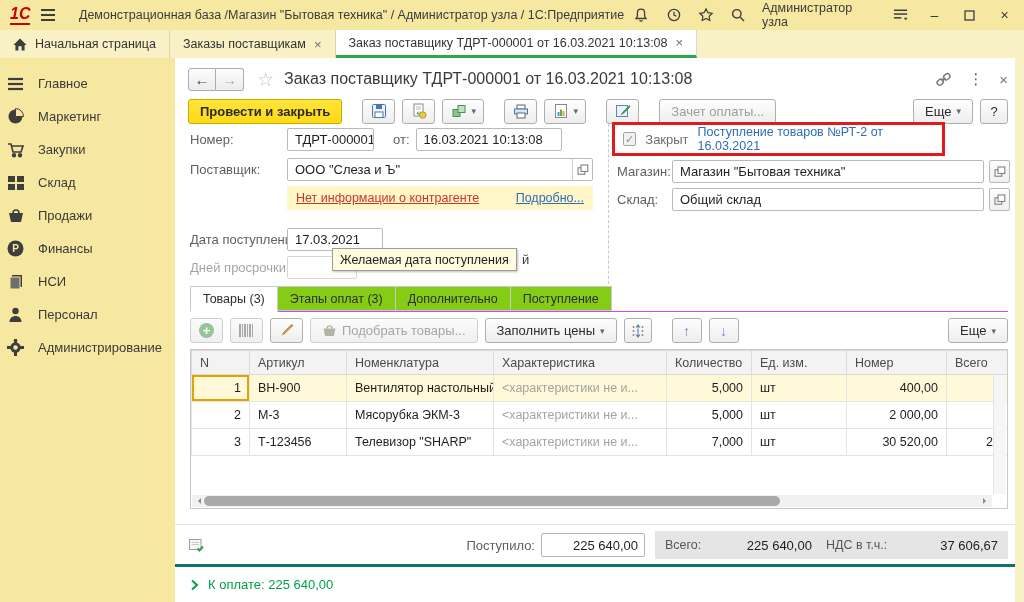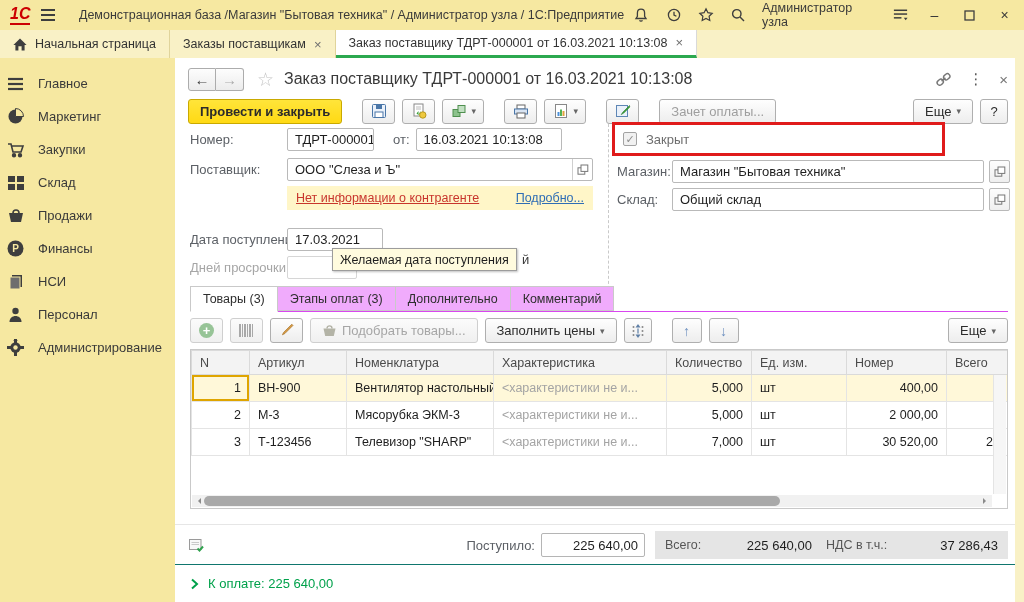--- a/index.html
+++ b/index.html
@@ -66,21 +66,21 @@
   .bluelink.u { text-decoration:underline; }
   .dashdiv { position:absolute; left:433px; top:66px; height:170px; border-left:1px dashed #C9C9C9; }
   .closedbox { position:absolute; left:437px; top:64px; width:333px; height:34px; border:3px solid #E01B1B; display:flex; align-items:center; gap:9px; padding:0 8px; background:#fff; }
   .cb { width:14px; height:14px; border:1px solid #A3A3A3; background:#F1F1F1; color:#8C8C8C; font-size:11px; line-height:1; display:flex; align-items:center; justify-content:center; border-radius:2px; }
   .closedlab { color:#6E6E6E; }
   .tooltip { position:absolute; left:157px; top:190px; height:23px; background:#FFFBDE; border:1px solid #9C9C9C; box-shadow:1px 1px 2px rgba(0,0,0,.25); padding:0 7px; display:flex; align-items:center; font-size:12.5px; color:#1E1E1E; z-index:5; }
   .ttsuffix { position:absolute; left:347px; top:194px; color:#3A3A3A; z-index:4; }
 
   
   .dtabs { position:absolute; left:15px; top:228px; right:16px; height:26px; display:flex; align-items:flex-end; border-bottom:1px solid #d946ef; }
-  .dtab { height:25px; display:flex; align-items:center; padding:0 12px; background:#f0abfc; border:1px solid #C9C9C9; border-left:none; color:#2E2E2E; font-size:12.5px; cursor:pointer; }
+  .dtab { height:25px; display:flex; align-items:center; padding:0 12px; background:#84cc16; border:1px solid #C9C9C9; border-left:none; color:#2E2E2E; font-size:12.5px; cursor:pointer; }
   .dtab:first-child { border-left:1px solid #C9C9C9; }
   .dtab.active { background:#FFFFFF; border-bottom:1px solid #fff; margin-bottom:-1px; height:26px; }
 
   
   .ttoolbar { position:absolute; left:15px; top:259px; right:16px; height:27px; display:flex; align-items:center; gap:7px; }
   .addi { width:15px; height:15px; border-radius:50%; background:#97C497; color:#fff; font-weight:700; font-size:13px; line-height:13px; display:flex; align-items:center; justify-content:center; }
   .arrbtn { width:30px; padding:0; color:#6C8FBF; font-weight:700; font-size:14px; }
 
   
   .tbox { position:absolute; left:15px; top:291px; width:818px; height:160px; border:1px solid #C9C9C9; overflow:hidden; background:#fff; }
@@ -101,21 +101,21 @@
   
   .sep466 { position:absolute; left:0; right:9px; top:466px; border-top:1px solid #E6E6E6; }
   .footer { position:absolute; left:13px; right:16px; top:472px; height:30px; display:flex; align-items:center; }
   .flab2 { color:#5C6066; margin-left:auto; }
   .recv-inp { width:104px; height:24px; border:1px solid #B5B5B5; border-radius:2px; display:flex; align-items:center; justify-content:flex-end; padding:0 6px; margin-left:6px; color:#1E1E1E; background:#fff; }
   .graypanel { width:353px; height:28px; background:#E5E5E5; display:flex; align-items:center; padding:0 10px; margin-left:10px; color:#565656; font-size:12.5px; }
   .gval { flex:1; text-align:right; color:#1E1E1E; font-size:13px; }
   .glab2 { margin-left:14px; }
 
   
-  .topay { position:absolute; left:0; right:9px; top:506px; bottom:0; border-top:1px solid #0f766e; background:#fff; display:flex; align-items:center; padding-left:15px; gap:9px; }
+  .topay { position:absolute; left:0; right:9px; top:506px; bottom:0; border-top:3px solid #0f766e; background:#fff; display:flex; align-items:center; padding-left:15px; gap:9px; }
   .topay-text { color:#00A14B; font-size:13px; }
 
   svg { display:block; }
 </style>
 </head>
 <body>
 
 <div class="app">
 
   <div class="titlebar">
@@ -415,20 +415,21 @@
     <div class="tooltip">Желаемая дата поступления</div>
     <span class="ttsuffix">й</span>
 
     <div class="dashdiv"></div>
 
     <div class="closedbox">
       <span class="cb">
           <span>✓</span>
         </span>
       <span class="closedlab">Закрыт</span>
+      <span class="bluelink">Поступление товаров №РТ-2 от 16.03.2021</span>
     </div>
 
     <div class="frow" style="top:102px; left:442px;">
       <span class="flabel" style="width:55px;">Магазин:</span>
       <span class="inp" style="width:312px;">Магазин "Бытовая техника"</span>
       <span class="pickbtn" style="margin-left:5px;">
         <svg width="12" height="12" viewBox="0 0 12 12" fill="none" stroke="#777">
             <rect x="1" y="3.8" width="6.8" height="6.4"></rect>
             <rect x="4" y="1" width="6.8" height="6.4" fill="#fff"></rect>
           </svg>
@@ -443,21 +444,21 @@
             <rect x="1" y="3.8" width="6.8" height="6.4"></rect>
             <rect x="4" y="1" width="6.8" height="6.4" fill="#fff"></rect>
           </svg>
       </span>
     </div>
 
     <div class="dtabs">
       <div class="dtab active">Товары (3)</div>
       <div class="dtab">Этапы оплат (3)</div>
       <div class="dtab">Дополнительно</div>
-      <div class="dtab">Комментарий</div>
+      <div class="dtab">Поступление</div>
     </div>
 
     <div class="ttoolbar">
       <button class="btn ibtn disabled">
           <span class="addi">+</span>
         </button>
       <button class="btn ibtn disabled">
         <svg width="15" height="13" viewBox="0 0 15 13">
             <g fill="#A8A8A8">
               <rect x="0" y="0" width="2" height="13"></rect>
@@ -585,21 +586,21 @@
             </g>
             <path d="M9.5 11.5l2 2 3.5-4" fill="none" stroke="#2FA14D" stroke-width="2"></path>
           </svg>
       </span>
       <span class="flab2">Поступило:</span>
       <span class="recv-inp">225 640,00</span>
       <span class="graypanel">
         <span>Всего:</span>
         <span class="gval">225 640,00</span>
         <span class="glab2">НДС в т.ч.:</span>
-        <span class="gval">37 286,43</span>
+        <span class="gval">37 606,67</span>
       </span>
     </div>
 
     <div class="topay">
       <span>
         <svg width="9" height="12" viewBox="0 0 9 12" fill="none" stroke="#00A14B" stroke-width="2">
             <path d="M2 1.5l5 4.5-5 4.5"></path>
           </svg>
       </span>
       <span class="topay-text">К оплате: 225 640,00</span>

